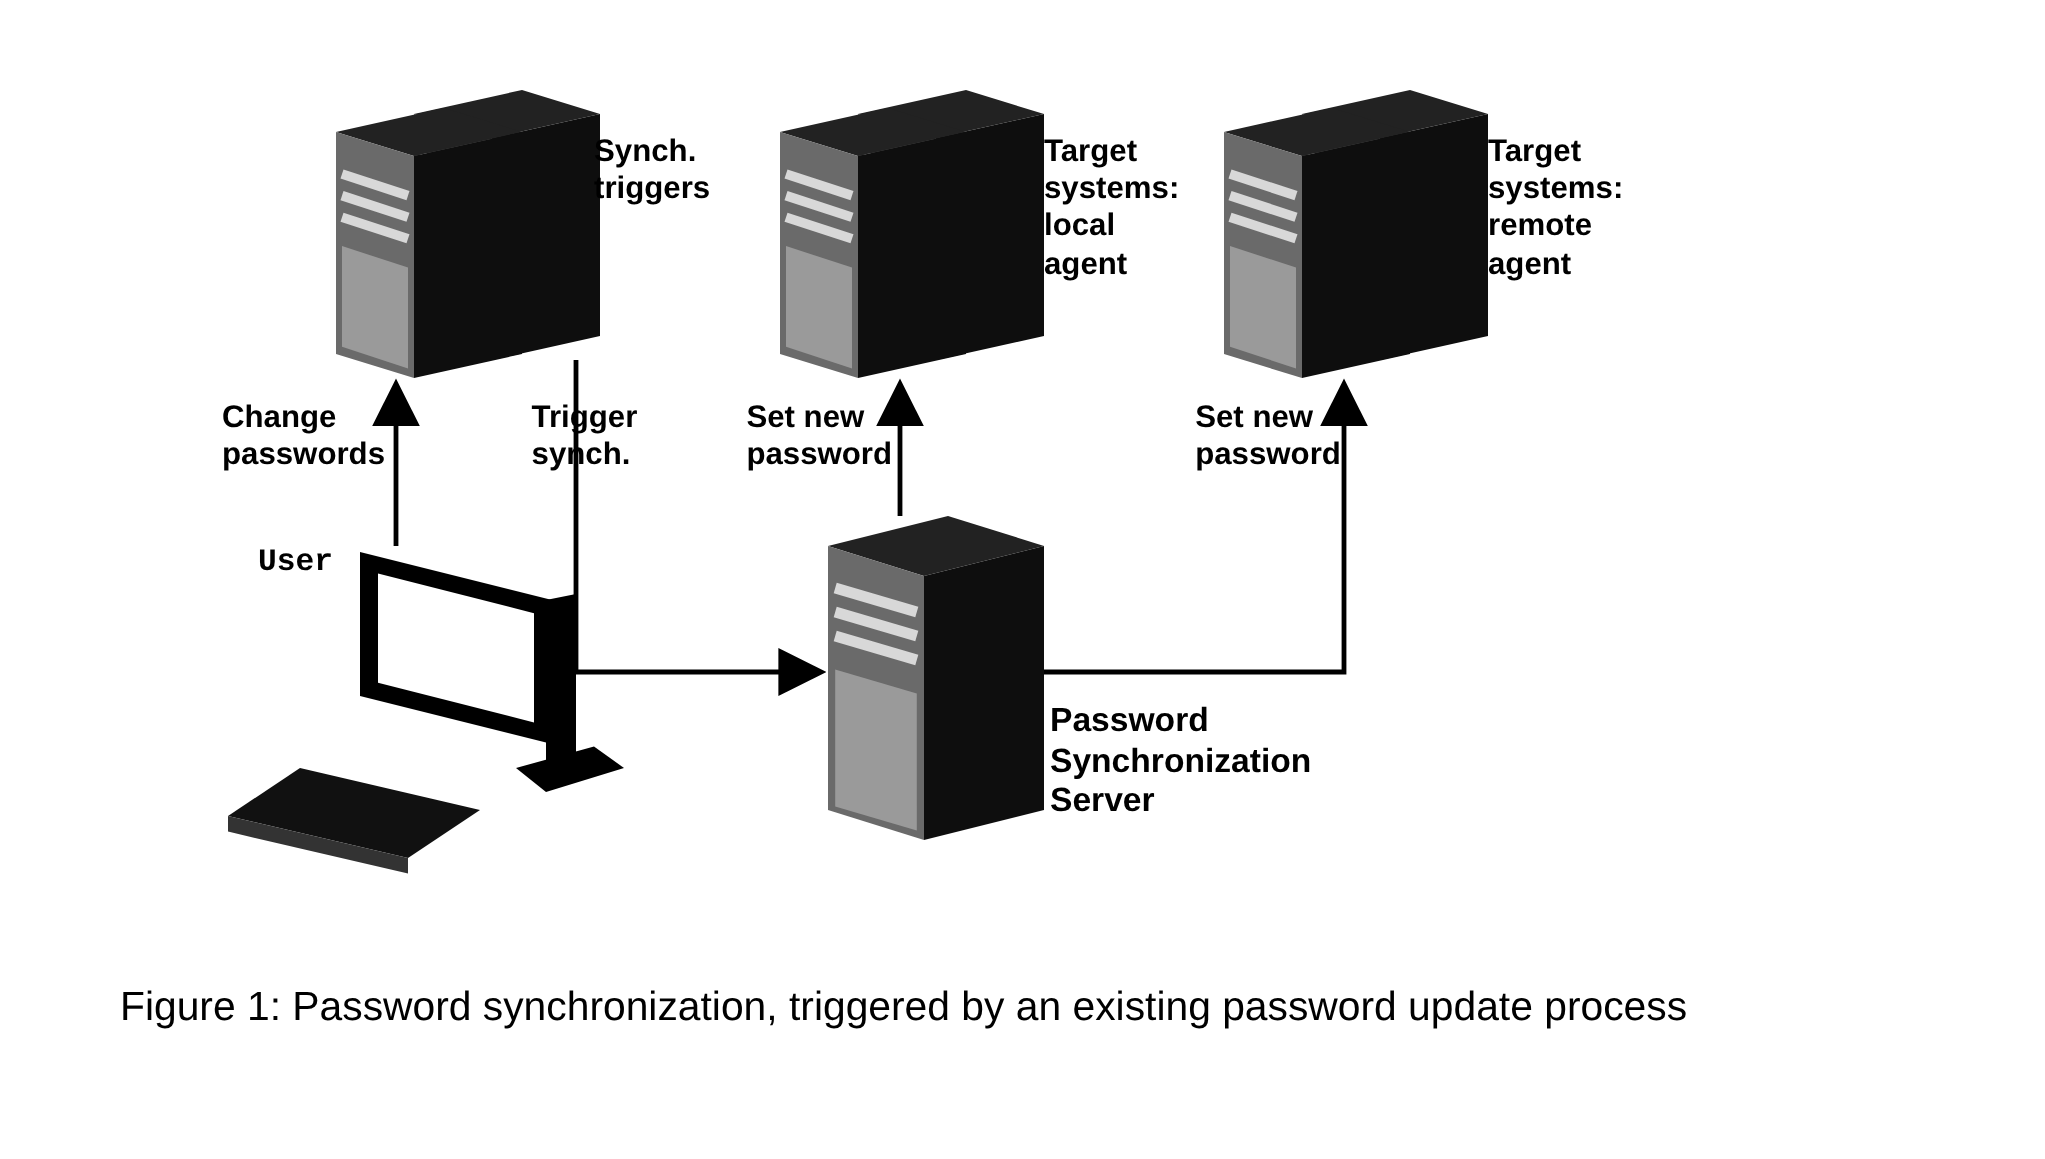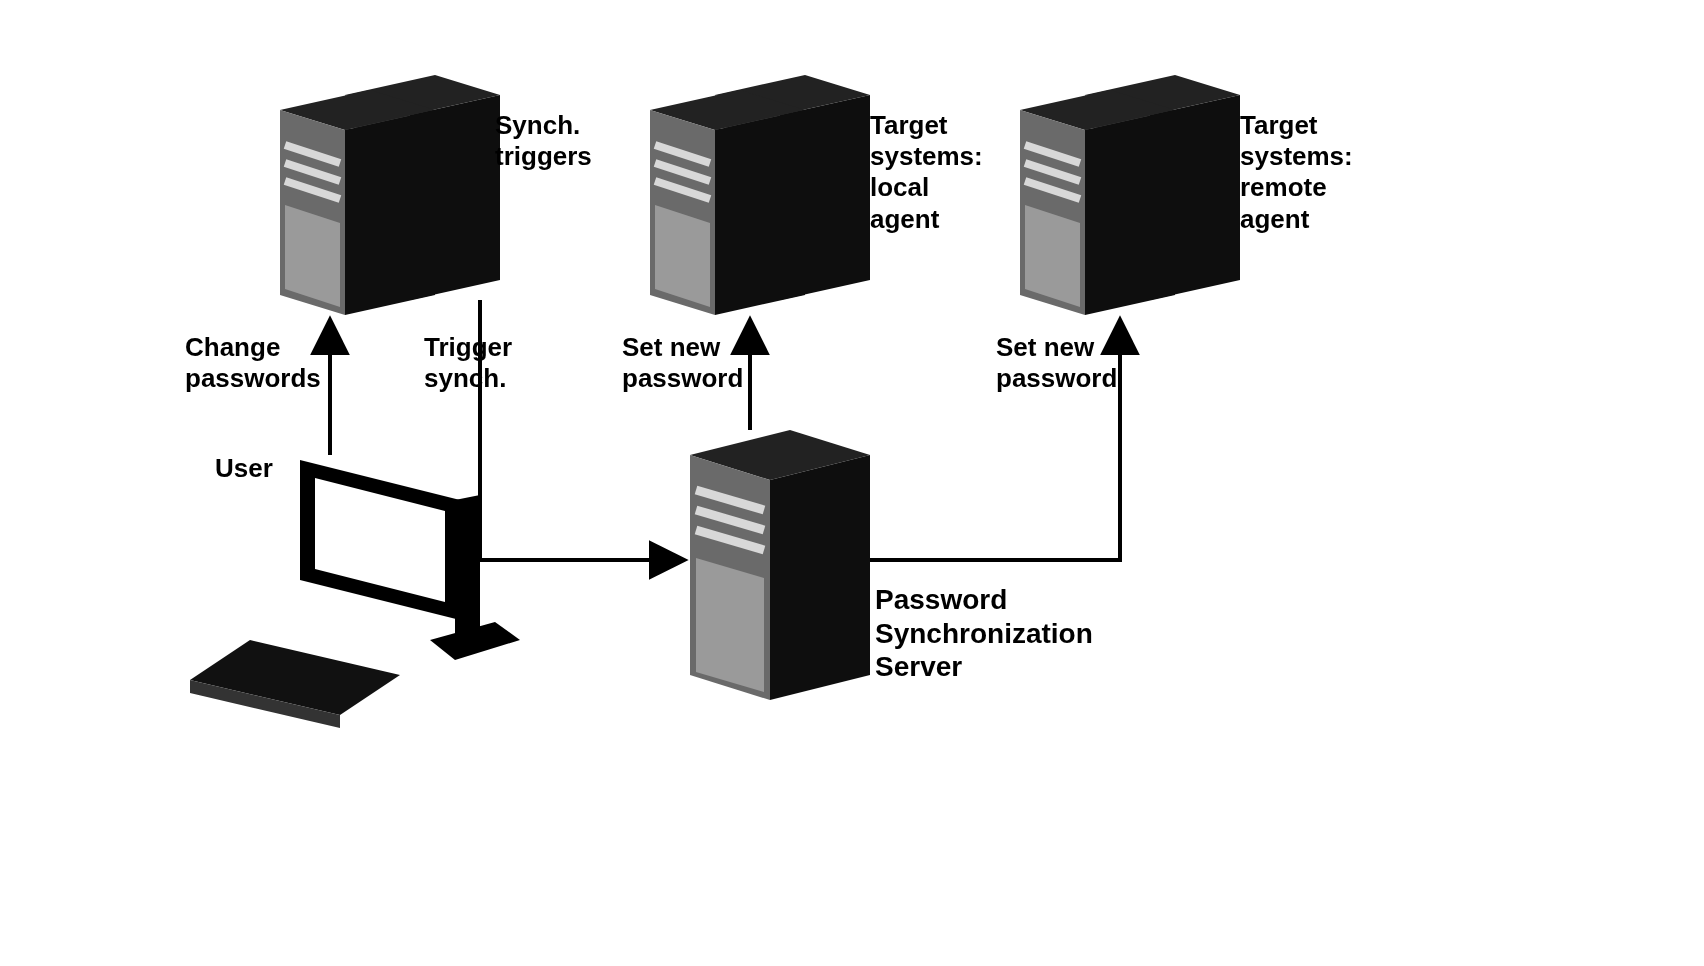--- a/index.html
+++ b/index.html
@@ -136,29 +136,29 @@
 
     <line x1="330" y1="455" x2="330" y2="322" stroke="#000" stroke-width="4" marker-end="url(#arrow)"></line>
 
     <polyline points="480,300 480,560 682,560" fill="none" stroke="#000" stroke-width="4" marker-end="url(#arrow)"></polyline>
 
     <line x1="750" y1="430" x2="750" y2="322" stroke="#000" stroke-width="4" marker-end="url(#arrow)"></line>
 
     <polyline points="870,560 1120,560 1120,322" fill="none" stroke="#000" stroke-width="4" marker-end="url(#arrow)"></polyline>
   </svg>
 
-  <div class="label bold" style="left:215px; top:453px;">User</div>
+  <div class="label bold" style="left:215px; top:453px;font-family:Liberation Mono, monospace;">User</div>
 
   <div class="label" style="left:185px; top:332px;">Change
 passwords</div>
 
   <div class="label" style="left:495px; top:110px;">Synch.
 triggers</div>
 
-  <div class="label" style="left:424px; top:332px;">Trigger
+  <div class="label" style="left:443px; top:332px;">Trigger
 synch.</div>
 
   <div class="label" style="left:622px; top:332px;">Set new
 password</div>
 
   <div class="label" style="left:870px; top:110px;">Target
 systems:
 local
 agent</div>
 
@@ -167,14 +167,15 @@
 
   <div class="label" style="left:1240px; top:110px;">Target
 systems:
 remote
 agent</div>
 
   <div class="label bold" style="left:875px; top:583px; font-size:28px;">Password
 Synchronization
 Server</div>
 
+  <div class="caption" style="left:100px; top:820px;">Figure 1: Password synchronization, triggered by an existing password update process</div>
 
 </div>
 
 </body></html>

